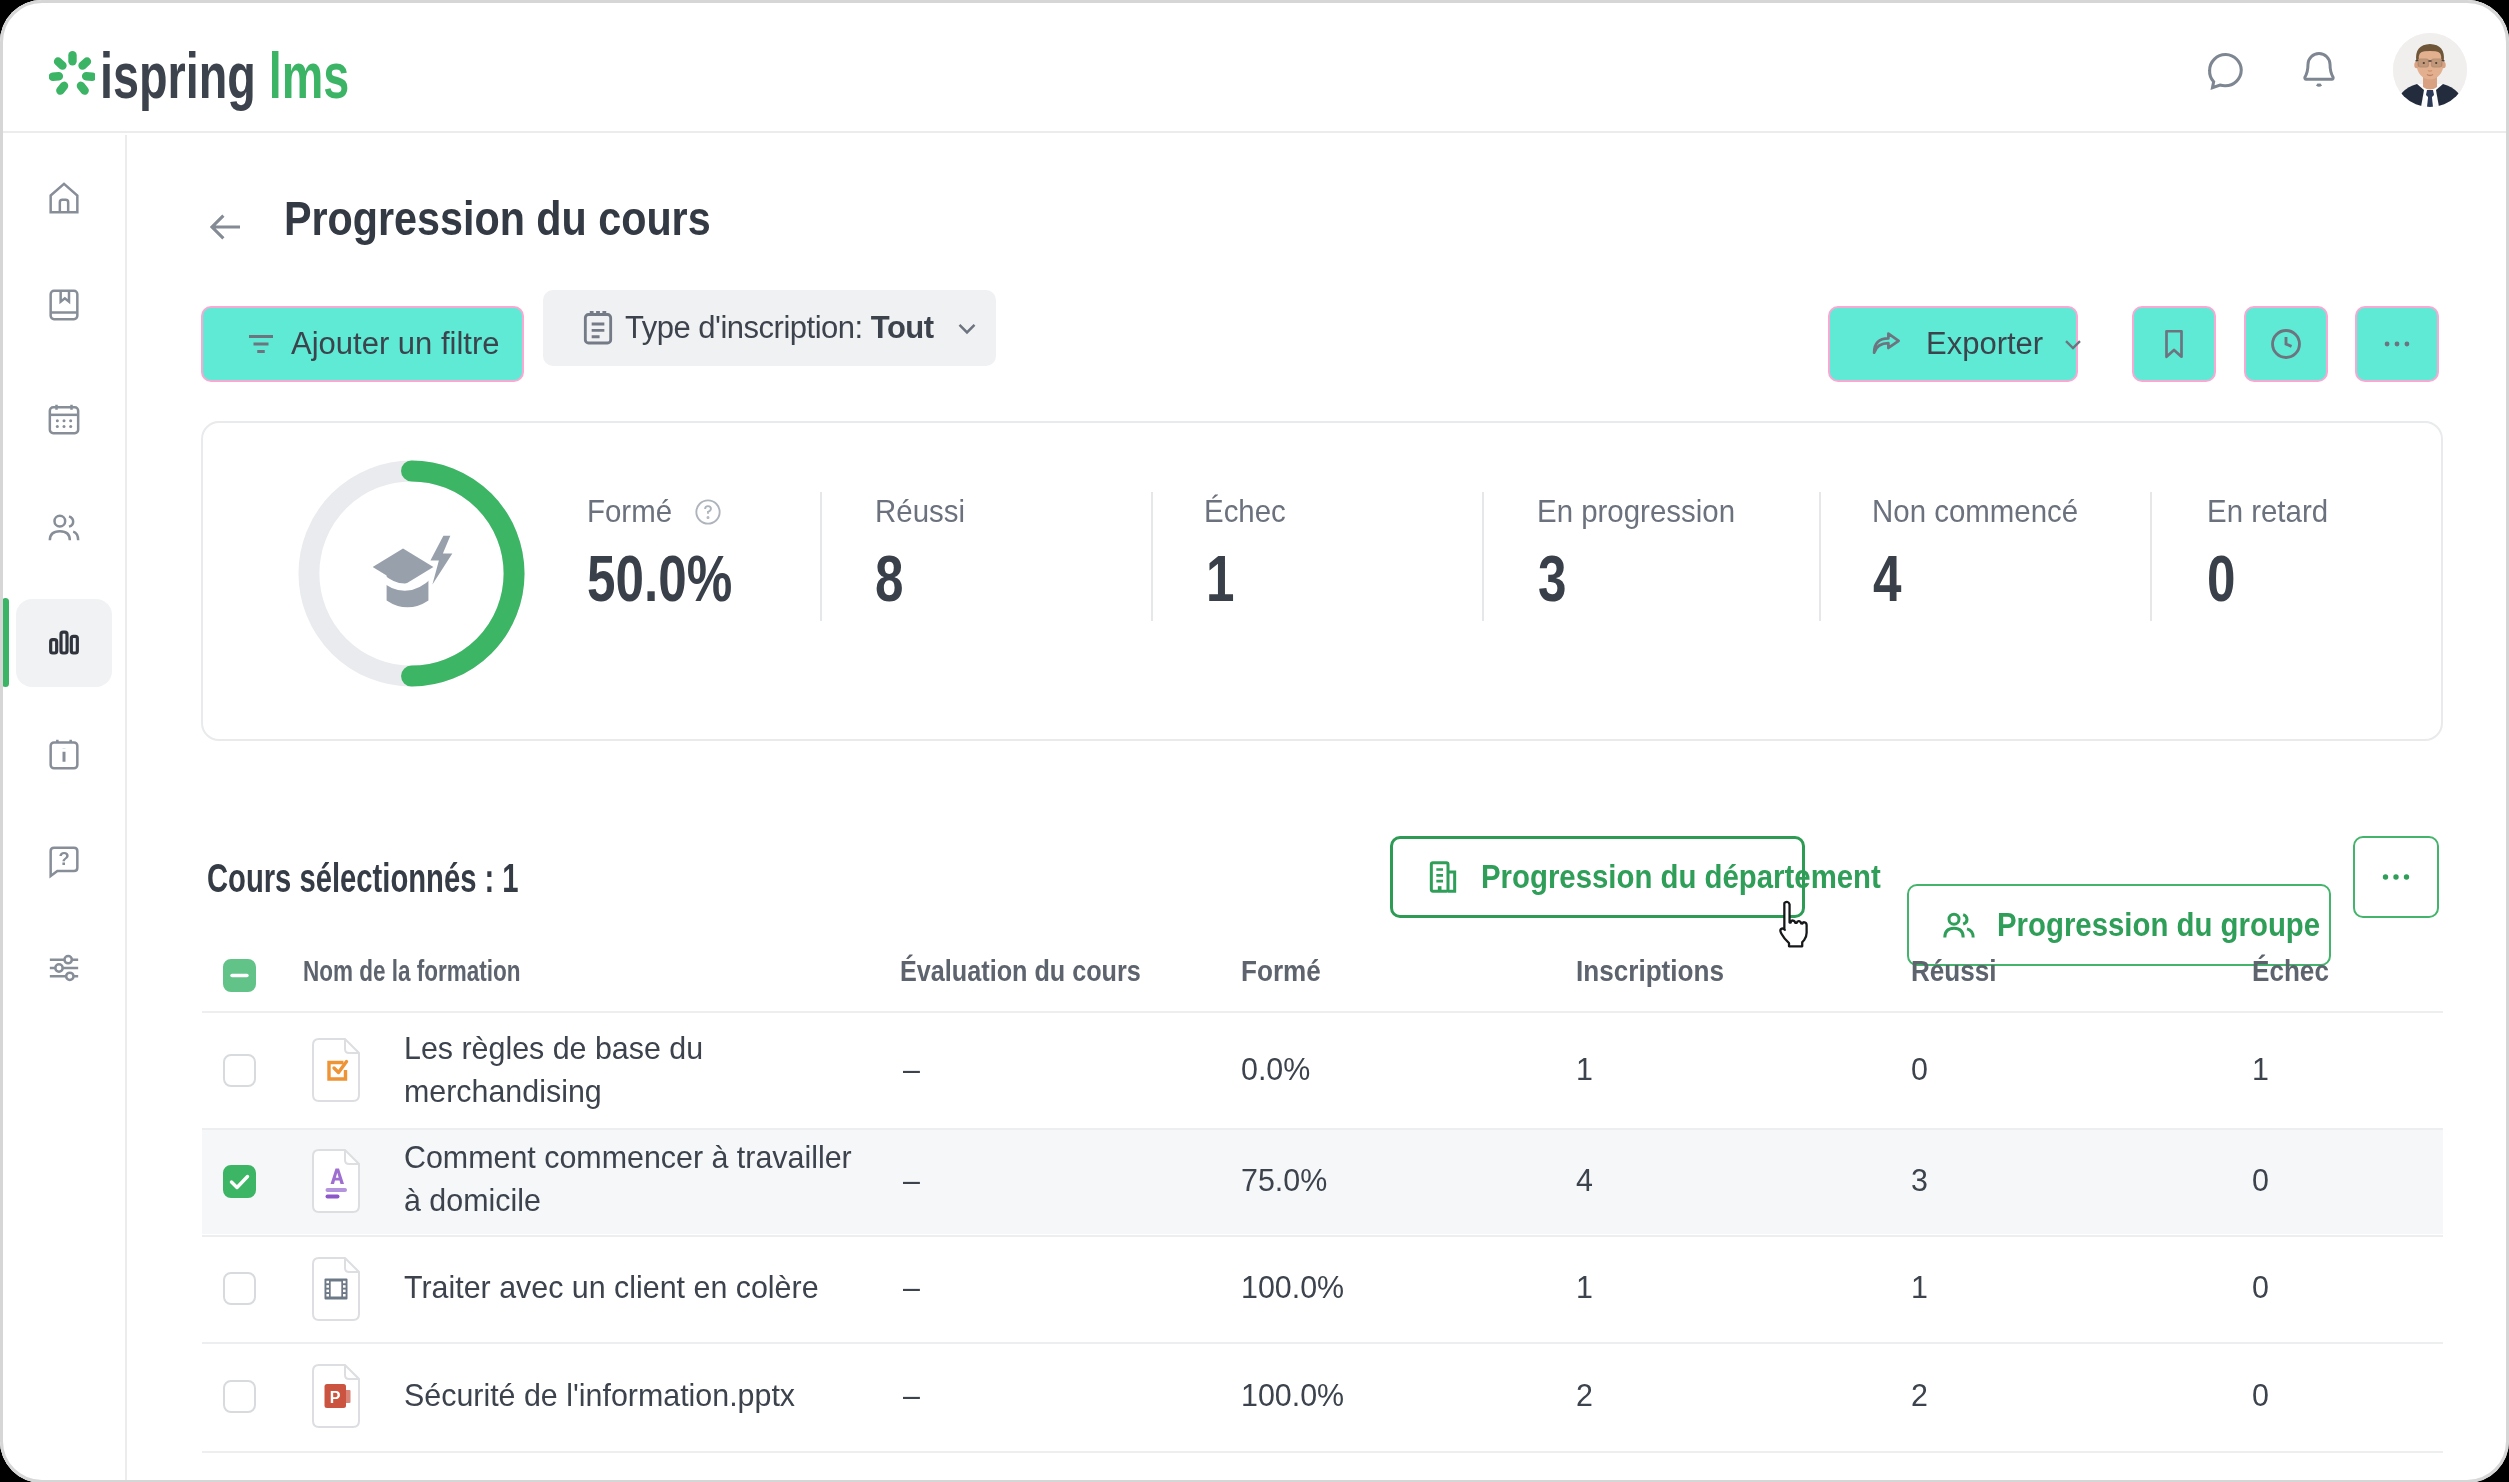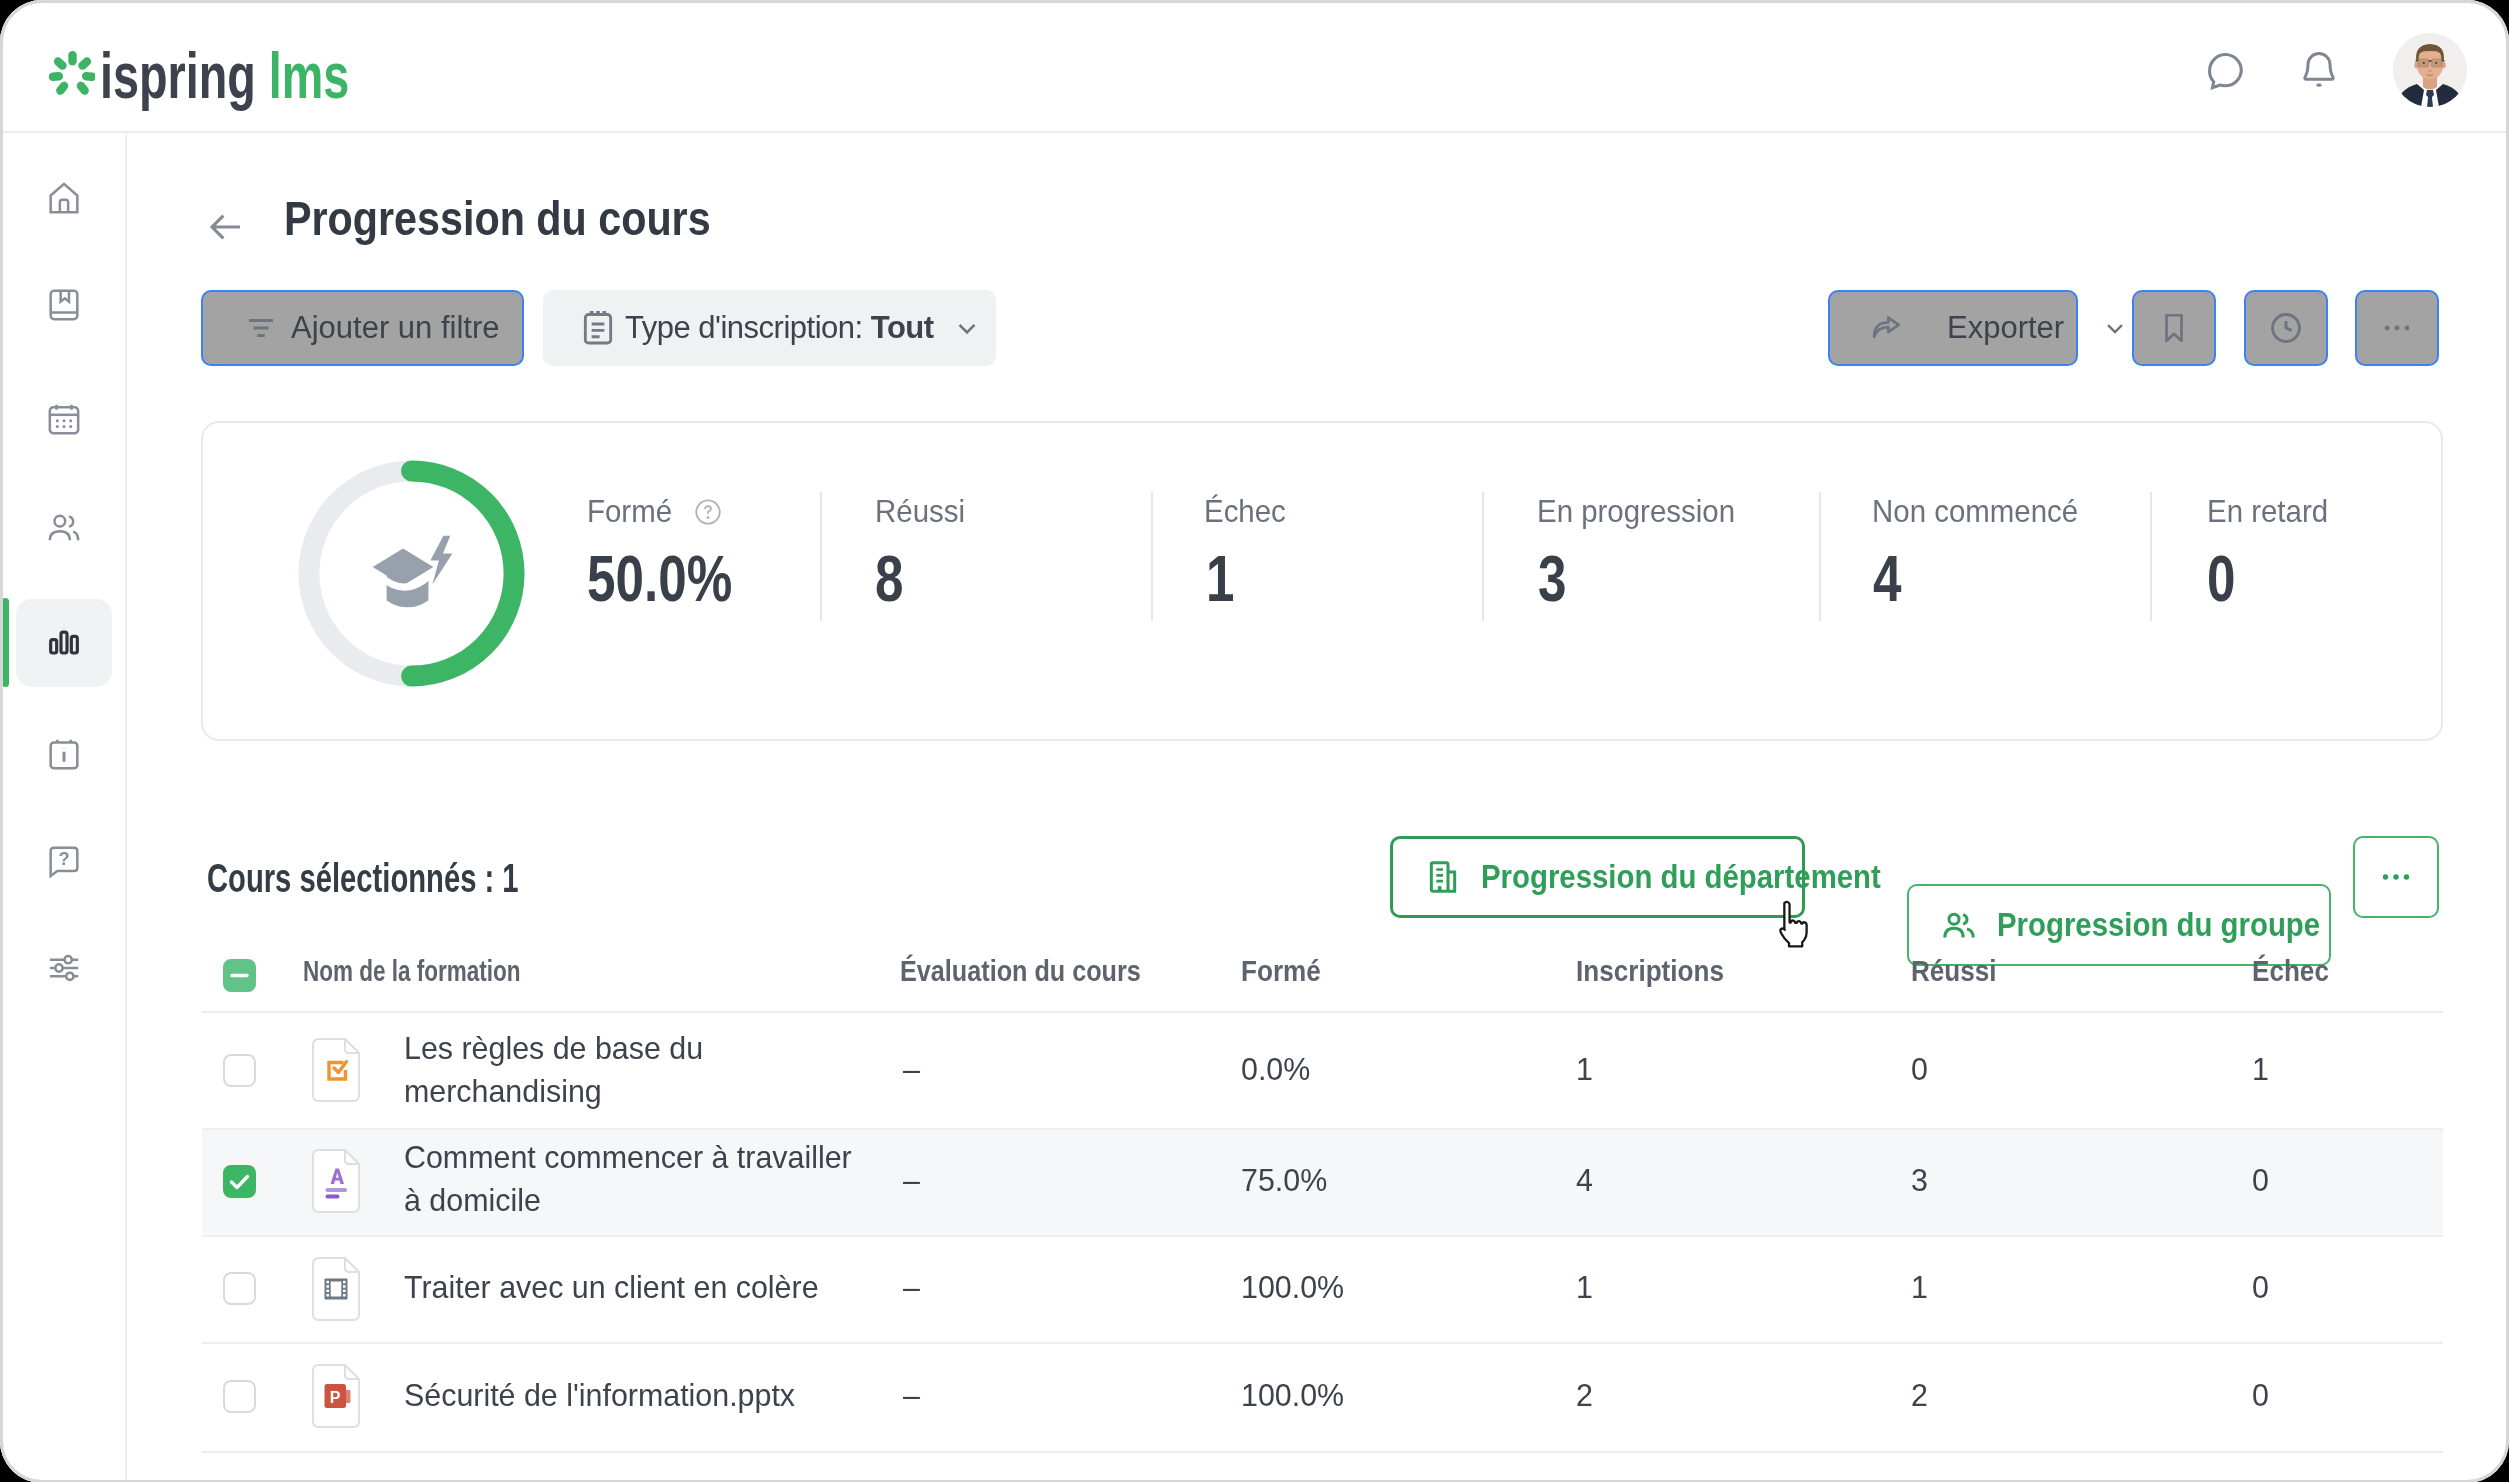--- a/index.html
+++ b/index.html
@@ -14,21 +14,21 @@
 .avatar { position:absolute; left:2393px; top:33px; width:74px; height:74px; border-radius:50%; overflow:hidden; background:#f4f2f0; }
 .sidebar { position:absolute; left:0; top:135px; width:127px; height:1347px; background:#fff; border-right:2px solid #ececec; }
 .sideitem { position:absolute; left:44px; width:40px; height:40px; }
 .activebg { position:absolute; left:16px; top:599px; width:96px; height:88px; background:#f1f2f3; border-radius:16px; }
 .activebar { position:absolute; left:2px; top:598px; width:7px; height:89px; background:#3cb466; border-radius:4px; }
 
 .abs { position:absolute; }
 .title { position:absolute; left:284px; top:195px; font-size:48px; line-height:1; font-weight:700; color:#333a44; transform:scaleX(0.86); transform-origin:left top; white-space:nowrap; }
 .backarrow { position:absolute; left:205px; top:206px; }
 .btn svg, .gbtn svg, .pill svg { flex:0 0 auto; }
-.btn { position:absolute; top:290px; height:76px; background:#a3a3a3; border:2px solid #3b82f6; border-radius:10px; display:flex; align-items:center; font-size:31px; color:#3c434d; white-space:nowrap; }
+.btn { position:absolute; top:306px; height:76px; background:#5eead4; border:2px solid #f9a8d4; border-radius:10px; display:flex; align-items:center; font-size:31px; color:#3c434d; white-space:nowrap; }
 .pill { position:absolute; top:290px; height:76px; background:#f0f1f2; border-radius:10px; display:flex; align-items:center; font-size:31px; letter-spacing:-0.5px; color:#3c434d; white-space:nowrap; }
 .card { position:absolute; left:201px; top:421px; width:2242px; height:320px; background:#fff; border:2px solid #e8eaec; border-radius:18px; }
 .statlabel { position:absolute; top:495px; font-size:32px; line-height:1; color:#6b727d; transform:scaleX(0.92); transform-origin:left top; white-space:nowrap; }
 .statval { position:absolute; top:547px; font-size:64px; line-height:1; font-weight:700; color:#394049; transform:scaleX(0.80); transform-origin:left top; }
 .statdiv { position:absolute; top:492px; width:2px; height:129px; background:#e5e7e9; }
 .selrow { position:absolute; left:207px; top:858px; font-size:40px; line-height:1; font-weight:700; color:#353c46; transform:scaleX(0.73); transform-origin:left top; white-space:nowrap; }
 .gbtn { position:absolute; top:836px; height:82px; border:2px solid #44b46c; border-radius:10px; background:#fff; display:flex; align-items:center; justify-content:flex-start; padding-left:30px; font-size:33px; font-weight:700; color:#2f9e58; white-space:nowrap; }
 .gbtn span { display:inline-block; transform:scaleX(0.89); transform-origin:left center; }
 .thead { position:absolute; top:956px; font-size:30px; line-height:1; font-weight:700; color:#5d646e; transform:scaleX(0.87); transform-origin:left top; white-space:nowrap; }
 .cell { position:absolute; font-size:32px; line-height:1; color:#3c434d; transform:scaleX(0.95); transform-origin:left top; white-space:nowrap; }
@@ -154,21 +154,21 @@
     <svg style="margin-left:36px" width="38" height="40" viewBox="0 0 24 25" fill="none" stroke="#747b86" stroke-width="1.8">
         <rect x="4" y="4" width="16" height="18" rx="2"></rect>
         <path d="M8 4 L8 1.8 M12 4 L12 1.8 M16 4 L16 1.8" stroke-width="2.4"></path>
         <path d="M8 10 L16 10 M8 14 L16 14 M8 18 L13 18"></path>
       </svg>
     <span style="margin-left:8px">Type d'inscription: <b>Tout</b></span>
     <svg style="margin-left:18px" width="30" height="30" viewBox="0 0 24 24" fill="none" stroke="#6d747f" stroke-width="2">
         <path d="M6 9.5 L12 15.5 L18 9.5"></path>
       </svg>
   </div>
-  <div class="btn" style="left:1828px; width:250px;gap:21px;">
+  <div class="btn" style="left:1828px; width:250px;">
     <svg style="margin-left:36px" width="40" height="38" viewBox="0 0 24 24" fill="none" stroke="#6d747f" stroke-width="1.7">
         <path d="M13.5 5.5 L20 10 L13.5 14.5 L13.5 11.5 Q6.5 11.5 4.5 17.5 Q4.5 8.5 13.5 8.5 Z" stroke-linejoin="round"></path>
       </svg>
     <span style="margin-left:20px">Exporter</span>
     <svg style="margin-left:16px" width="28" height="28" viewBox="0 0 24 24" fill="none" stroke="#6d747f" stroke-width="2">
         <path d="M6 9.5 L12 15.5 L18 9.5"></path>
       </svg>
   </div>
   <div class="btn" style="left:2132px; width:84px; justify-content:center;">
     <svg width="36" height="38" viewBox="0 0 24 24" fill="none" stroke="#6d747f" stroke-width="1.8">

